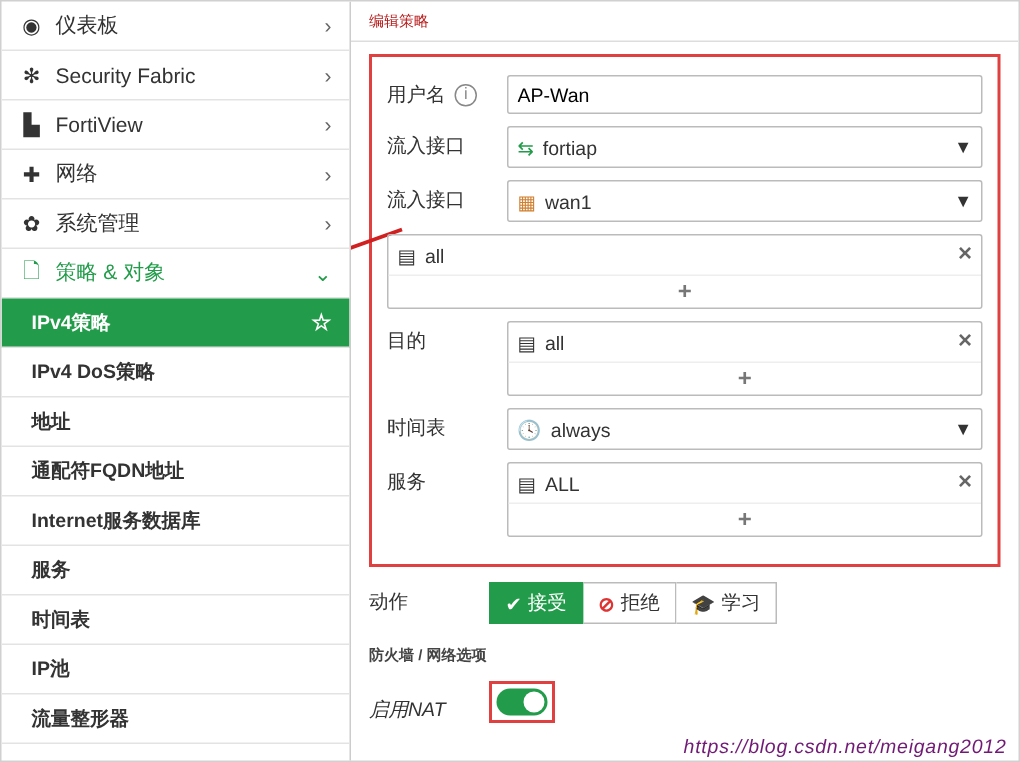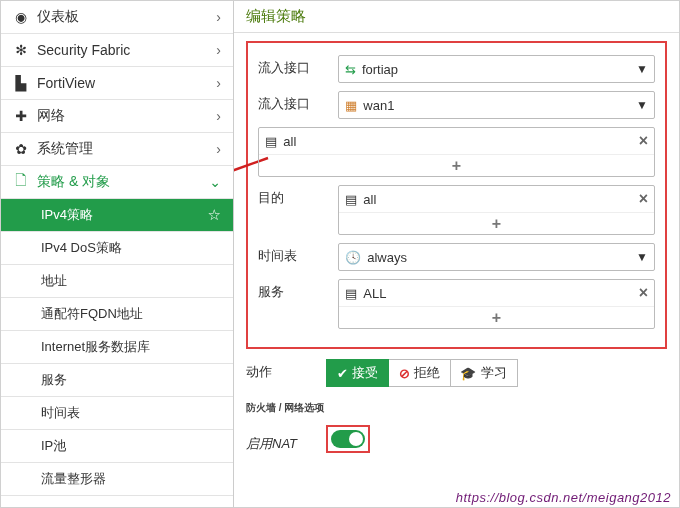--- a/index.html
+++ b/index.html
@@ -1,30 +1,30 @@
 <!DOCTYPE html>
 <html><head>
 <meta charset="utf-8">
 <style>
   * { box-sizing: border-box; margin: 0; padding: 0; }
   body { font-family: "Microsoft YaHei", Arial, sans-serif; font-size: 13px; color: #333; width: 680px; height: 508px; overflow: hidden; display: flex; border: 1px solid #d0d0d0; background: #fff; }
   .sidebar { width: 233px; border-right: 1px solid #ccc; height: 508px; overflow: hidden; }
   .nav-item { display: flex; align-items: center; height: 33px; padding: 0 12px; border-bottom: 1px solid #e3e3e3; cursor: pointer; justify-content: space-between; }
   .nav-item.top { font-size: 14px; }
-  .nav-item.sub { padding-left: 40px; }
+  .nav-item.sub { padding-left: 20px; font-weight: bold; }
   .nav-item .left { display: flex; align-items: center; gap: 8px; }
   .nav-item.active-parent { color: #229c4a; }
   .nav-item.active { background: #229c4a; color: #fff; }
   .nav-item .chevron { color: #666; font-size: 14px; }
   .nav-item.active-parent .chevron { color: #229c4a; }
   .icon { width: 16px; text-align: center; font-size: 14px; }
   .star { color: #fff; font-size: 15px; }
 
   .content { flex: 1; height: 508px; overflow: hidden; padding: 0; position: relative; }
-  .content-title { padding: 6px 12px; font-size: 15px; color: #4d7c0f; }
+  .content-title { padding: 6px 12px; font-size: 10px; color: #b91c1c; }
   .hr { border-bottom: 1px solid #ddd; margin-bottom: 8px; }
   .form-area { padding: 0 12px; }
   .boxed { border: 2px solid #e04040; padding: 12px 10px 10px 10px; margin-bottom: 10px; position: relative; }
   .boxed.small { display: inline-flex; padding: 3px 3px; align-items: center; vertical-align: middle; }
 
   .row { display: flex; align-items: flex-start; margin-bottom: 8px; }
   .label { width: 80px; padding-top: 4px; color: #333; display: flex; align-items: center; gap: 6px; }
   .info { display: inline-flex; width: 15px; height: 15px; border: 1px solid #888; border-radius: 50%; color: #888; align-items: center; justify-content: center; font-size: 11px; }
   .field { flex: 1; }
   .input { width: 100%; height: 26px; border: 1px solid #bbb; border-radius: 2px; padding: 0 6px; font-size: 13px; }
@@ -133,20 +133,27 @@
 
       <svg class="arrow-svg" width="160" height="60">
           <defs>
             <marker id="ah" markerWidth="8" markerHeight="8" refX="6" refY="3" orient="auto">
               <path d="M0,0 L7,3 L0,6 Z" fill="#d02020"></path>
             </marker>
           </defs>
           <line x1="155" y1="5" x2="15" y2="55" stroke="#d02020" stroke-width="2.5" marker-end="url(#ah)"></line>
         </svg>
 
+      <div class="row">
+        <div class="label">
+            <span>用户名</span>
+            <span class="info">i</span>
+          </div>
+        <div class="field"><input class="input" value="AP-Wan" style=""></div>
+      </div>
 
       <div class="row">
         <div class="label">流入接口</div>
         <div class="field">
           <div class="select-box">
             <div class="select-row">
               <span class="select-left">
                   <span style="color:#229c4a">⇆</span>
                   <span>fortiap</span>
                 </span>

